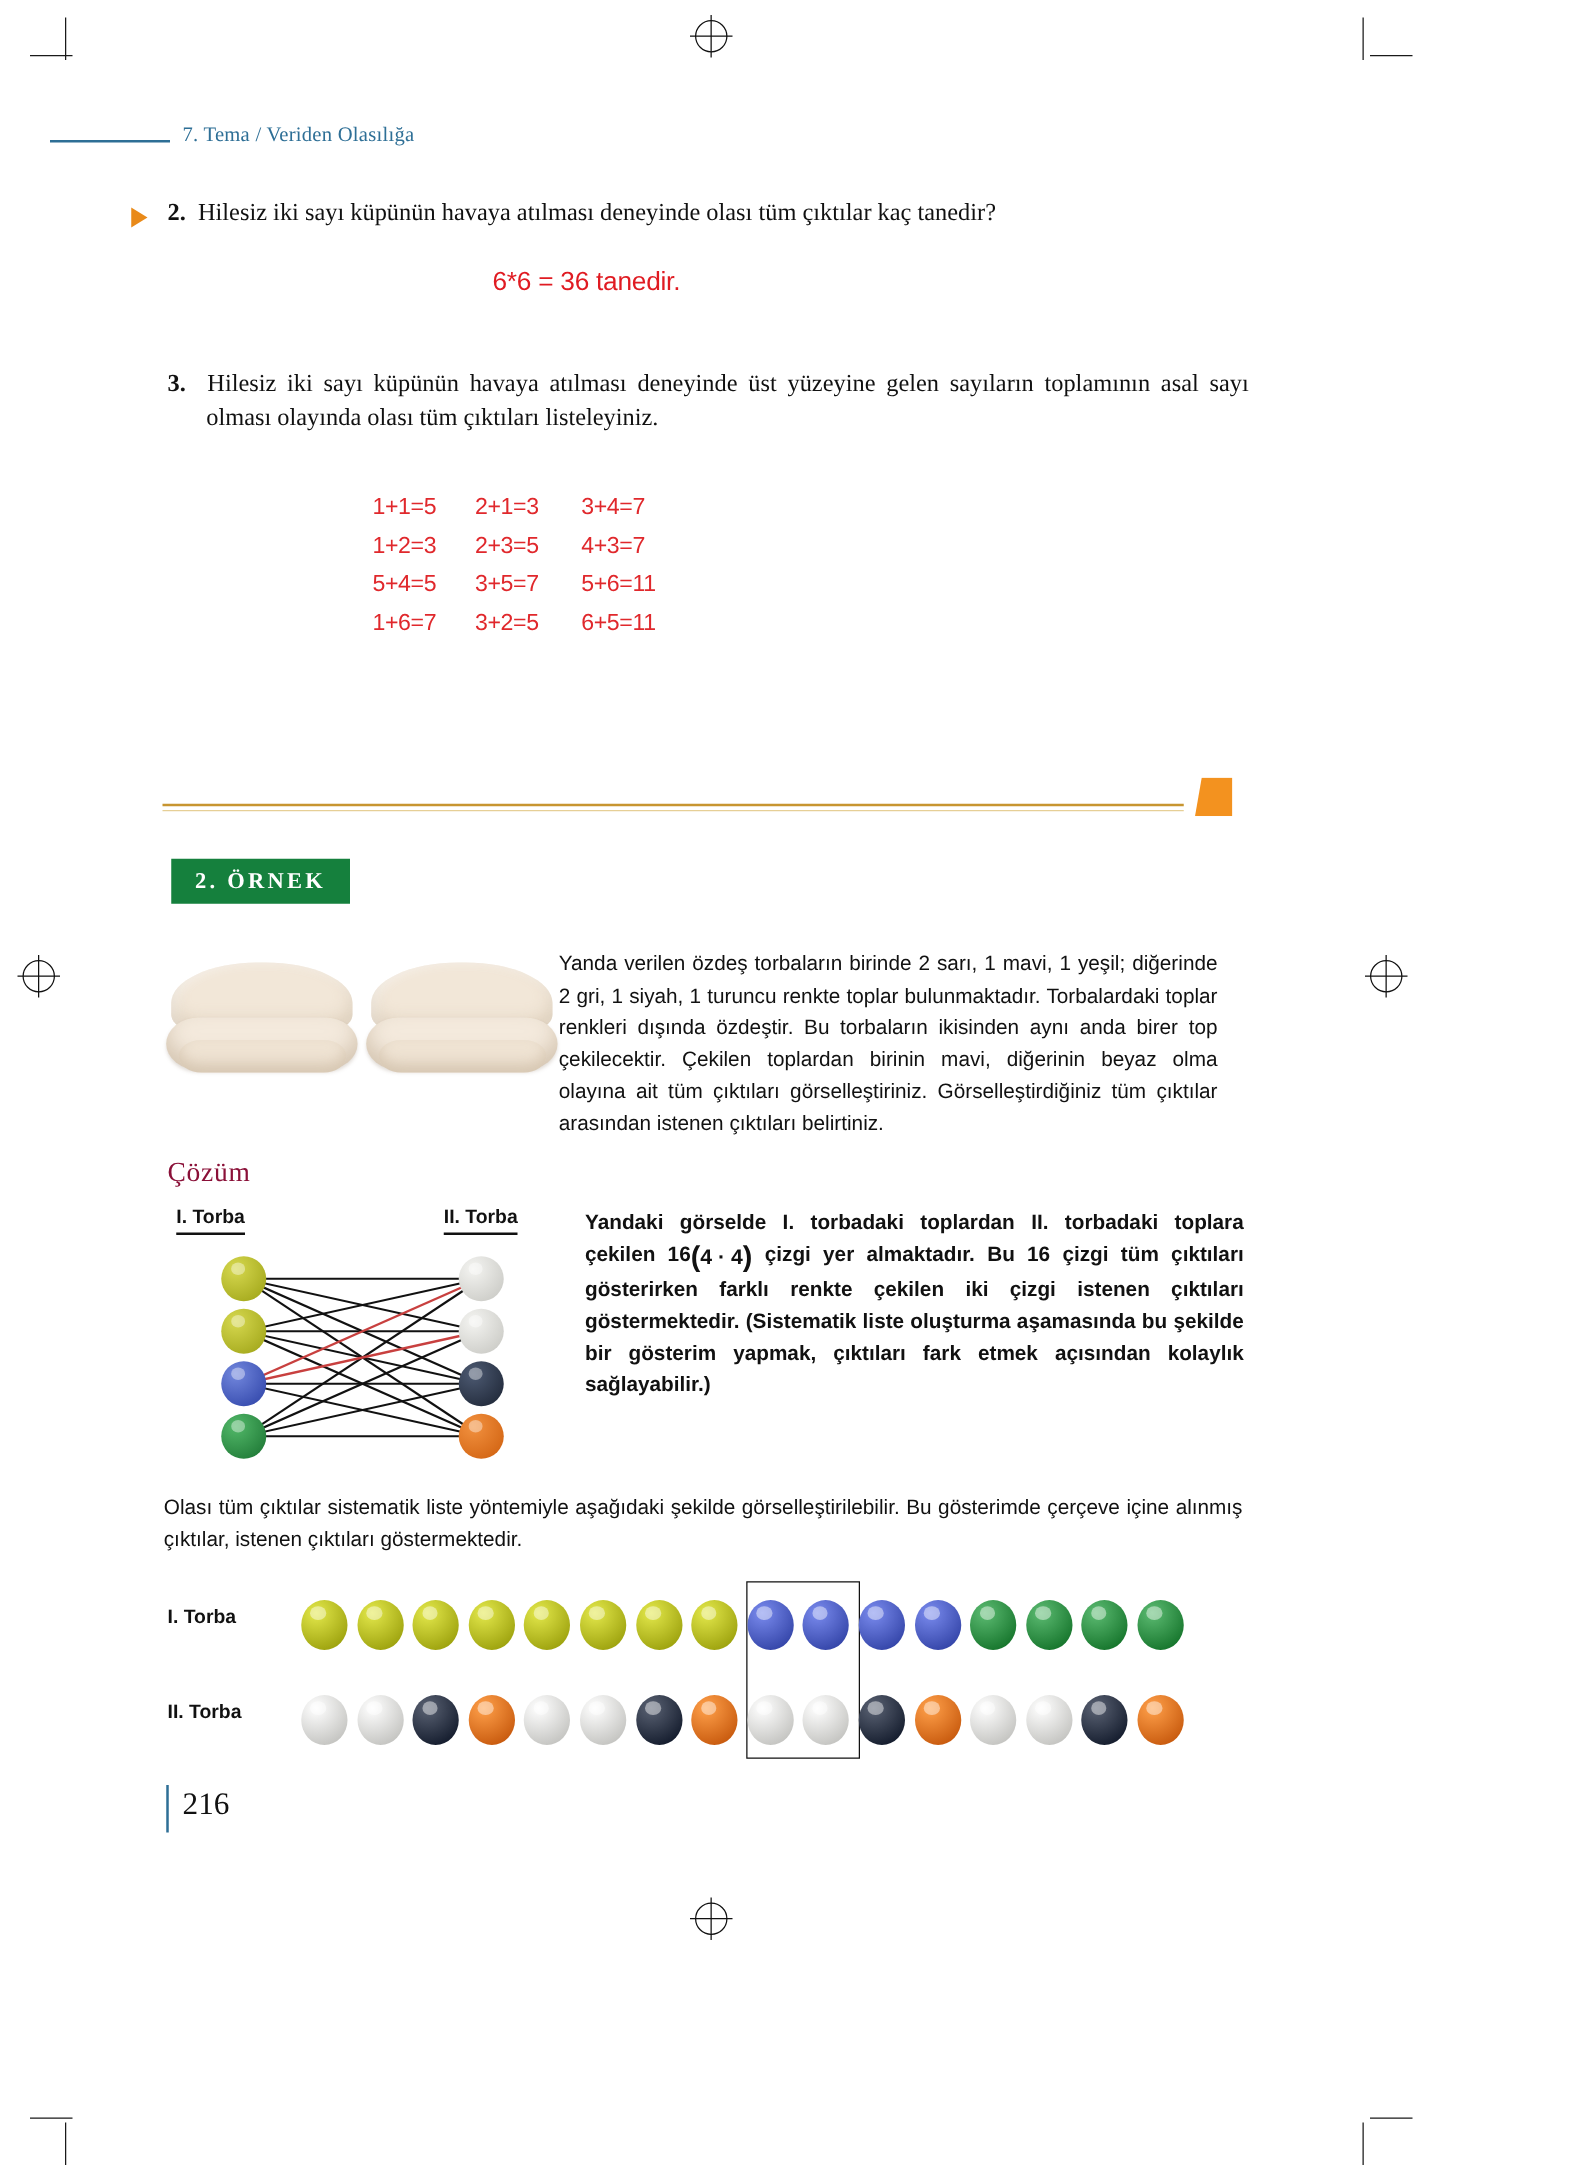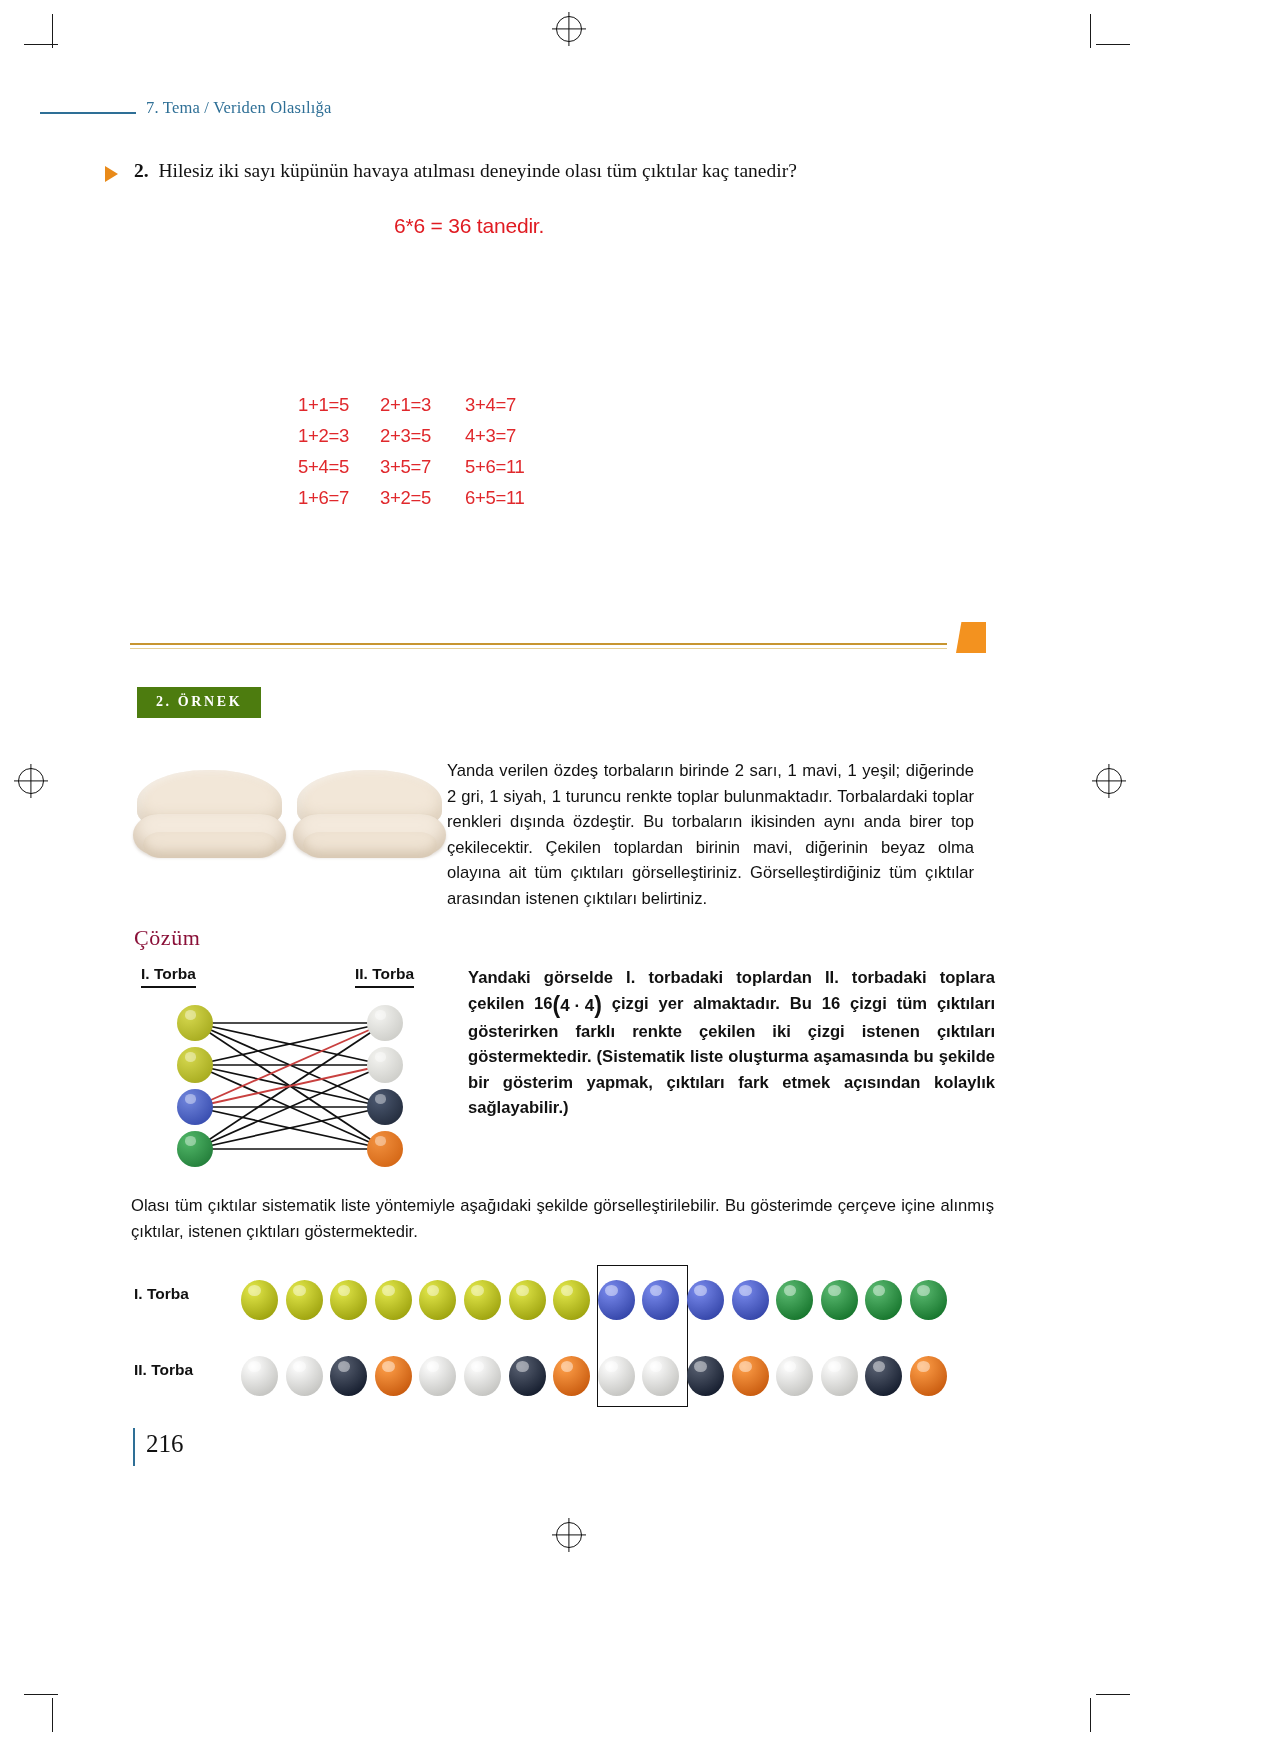--- a/index.html
+++ b/index.html
@@ -45,22 +45,22 @@
   
   .gold-rule{position:absolute;left:130px;top:643px;width:817px;height:2.4px;
      background:#c79530;}
   .gold-rule2{position:absolute;left:130px;top:648px;width:817px;height:1px;
      background:#e6cf96;}
   .gold-tab{position:absolute;left:956px;top:622px;width:30px;height:31px;
      background:#f3921f;
      clip-path:polygon(18% 0,100% 0,100% 100%,0 100%);}
 
   
-  .ornek{position:absolute;left:137px;top:687px;background:#4d7c0f;color:#fff;
-     font-size:14px;letter-spacing:2.6px;font-weight:bold;
+  .ornek{position:absolute;left:137px;top:687px;background:#15803d;color:#fff;
+     font-size:18px;letter-spacing:2.6px;font-weight:bold;
      padding:7px 19px 8px 19px;}
 
   
   .bags{position:absolute;left:137px;top:748px;width:305px;height:110px;}
   .bag{position:absolute;top:22px;width:145px;height:88px;}
   .bag .mouth{position:absolute;left:0;top:0;width:145px;height:56px;
      background:#f2e7d8;border-radius:48% 48% 16% 16%/58% 58% 26% 26%;
      box-shadow:inset 0 -8px 14px rgba(190,170,145,.45),
                 inset 3px 0 9px rgba(255,255,255,.7);}
   .bag .roll{position:absolute;left:-4px;top:44px;width:153px;height:42px;
@@ -134,20 +134,26 @@
   <div class="runrule"></div>
   <div class="runhead">7. Tema / Veriden Olasılığa</div>
 
   <div class="tri"></div>
   <div class="qblock q2">
     <span class="qnum">2.</span>
     &nbsp;<span>Hilesiz iki sayı küpünün havaya atılması deneyinde olası tüm çıktılar kaç tanedir?</span>
   </div>
   <div class="ans-red">6*6 = 36 tanedir.</div>
 
+  <div class="qblock q3">
+    <span class="body">
+      <span class="qnum">3.</span>
+      &nbsp;<span>Hilesiz iki sayı küpünün havaya atılması deneyinde üst yüzeyine gelen sayıların toplamının asal sayı olması olayında olası tüm çıktıları listeleyiniz.</span>
+    </span>
+  </div>
 
   <div class="eqgrid">
     <span>1+1=5</span>
     <span>2+1=3</span>
     <span>3+4=7</span>
     <span>1+2=3</span>
     <span>2+3=5</span>
     <span>4+3=7</span>
     <span>5+4=5</span>
     <span>3+5=7</span>

